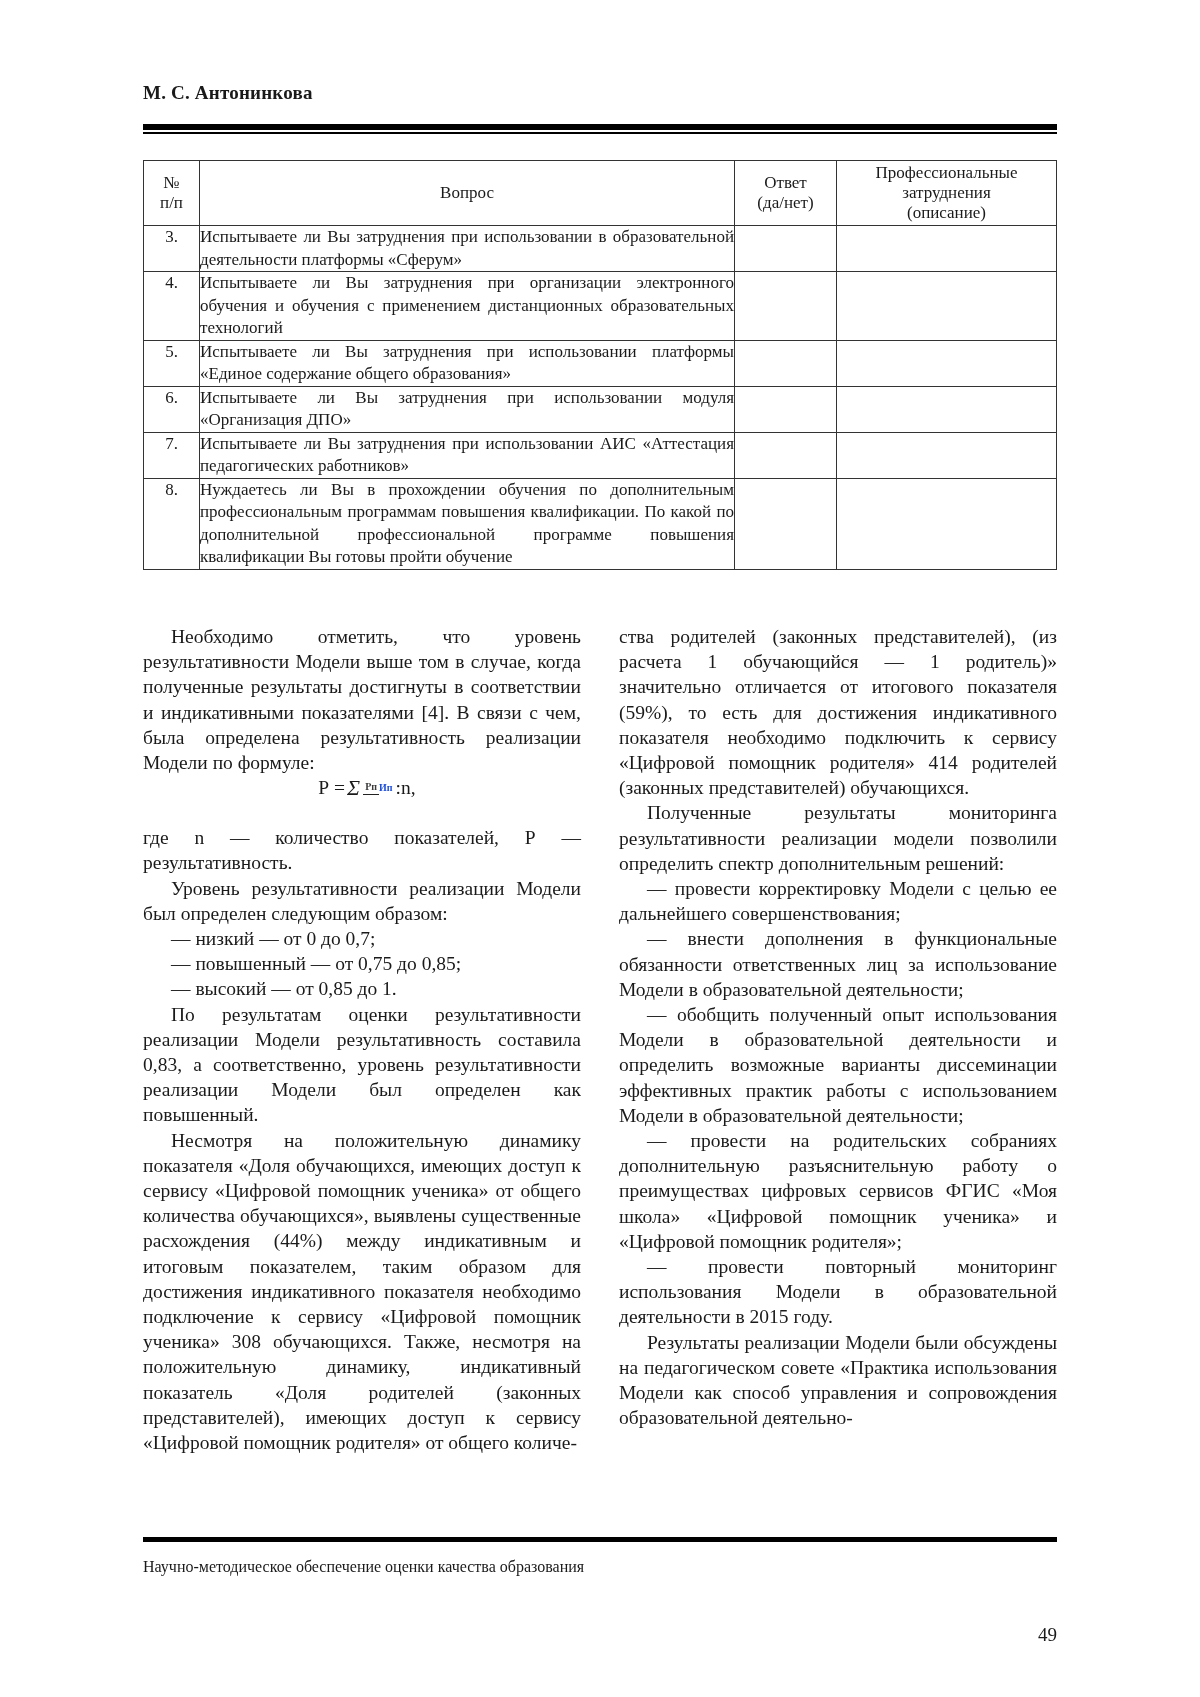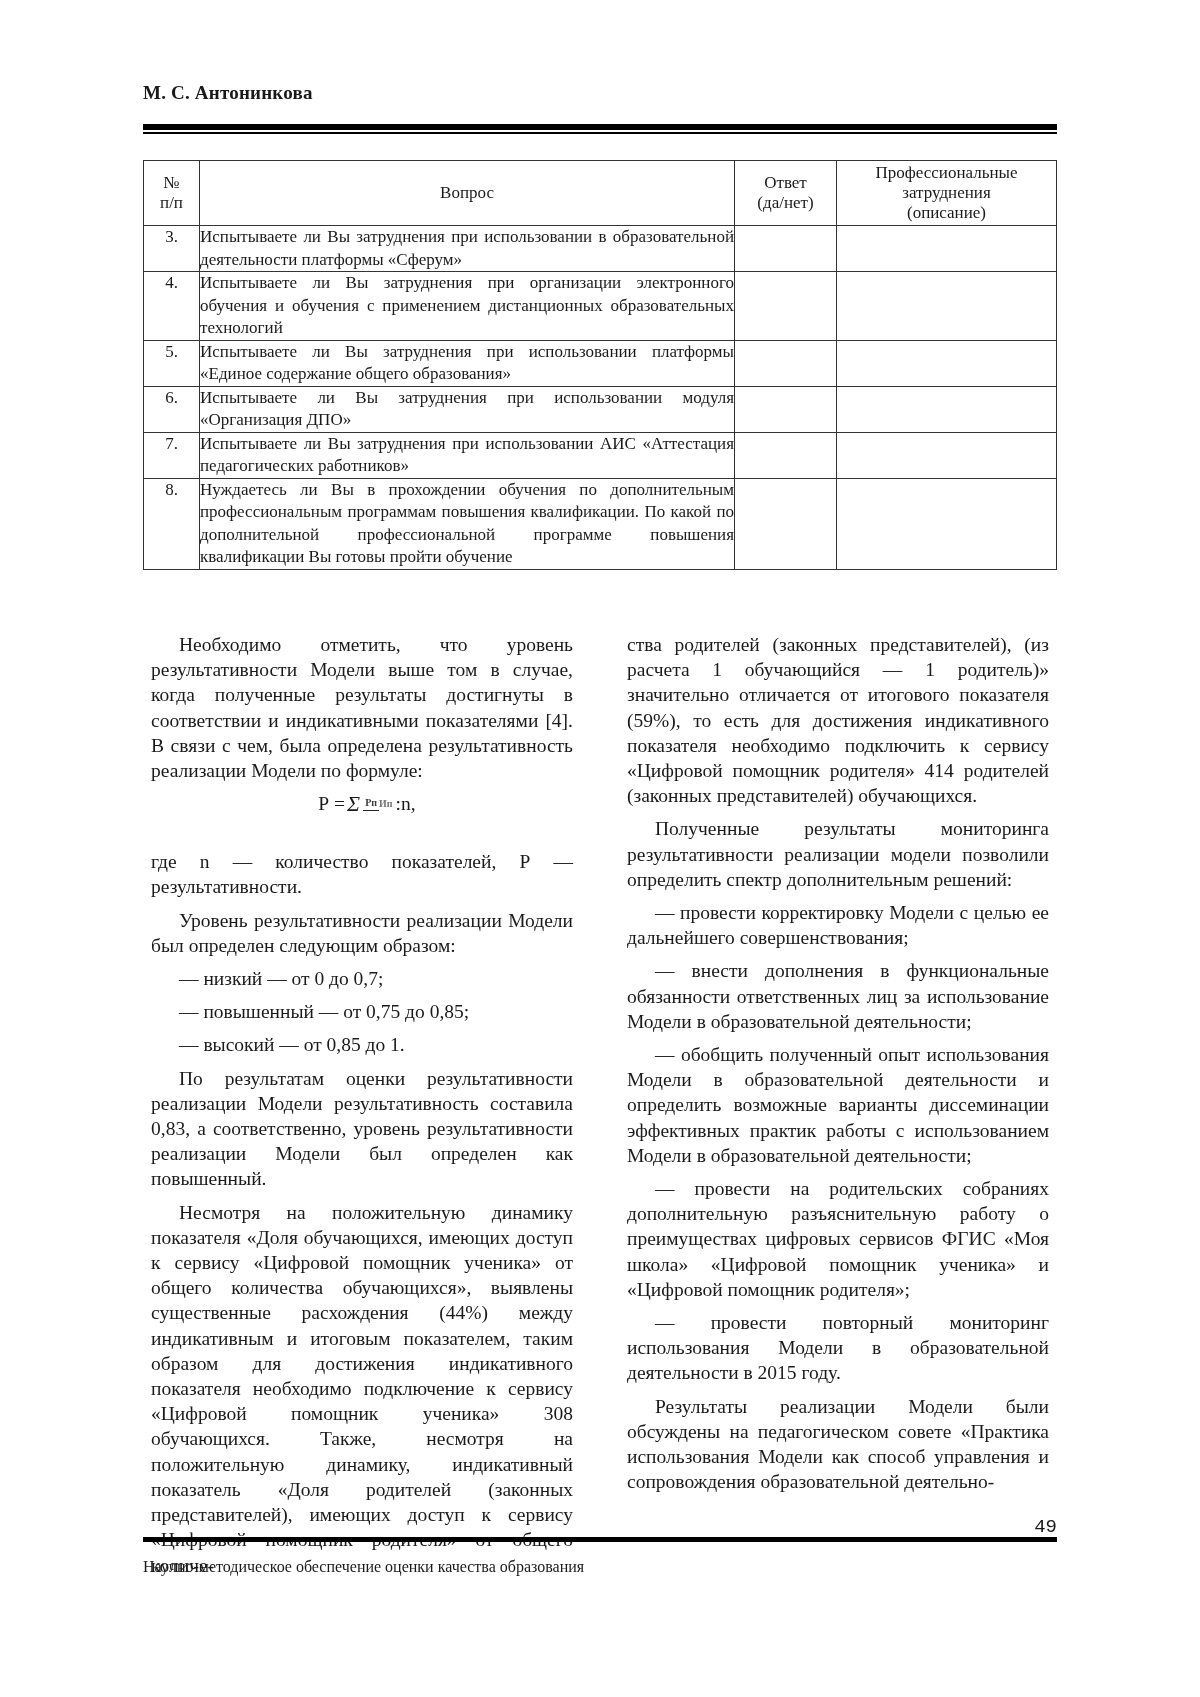--- a/index.html
+++ b/index.html
@@ -19,34 +19,34 @@
   .col-q { width: 535px; }
   .col-ans { width: 102px; }
   .col-desc { width: auto; }
   td.num { text-align: center; }
   td.q { text-align: justify; text-align-last: left; padding: 0 10px 0 11px; }
 
   .col { position: absolute; top: 624px; width: 438px; font-size: 19.5px; line-height: 25.2px;
          text-align: justify; }
   .col-left { left: 143px; }
   .col-right { left: 619px; }
-  .col p { margin: 8px; }
+  .col p { margin: 0; }
   .col p.indent { text-indent: 28px; }
   .col p.noindent { text-indent: 0; }
   .formula { text-align: center; height: 50px; position: relative; }
   .formula .f-inner { display: inline-flex; align-items: center; gap: 2px; margin-left: 10px; }
   .frac { display: inline-flex; flex-direction: row; align-items: center; font-size: 10px; line-height: 14px;
           font-weight: bold; color: #3a3a3a; margin: 0 1px; }
   .frac .num-part { border-bottom: 1.6px solid #222; padding: 0 2px; }
-  .frac .den-part { color: #737373; text-align: center; }
+  .frac .den-part { color: #1d4ed8; text-align: center; }
   .sigma { font-style: italic; font-size: 22px; }
 
   .foot-rule { position: absolute; left: 143px; width: 914px; top: 1537px; height: 5px; background: #000; }
   .footer-title { position: absolute; left: 143px; top: 1558px; font-size: 16px; }
-  .page-number { position: absolute; left: 900px; width: 157px; text-align: right; top: 1516px; font-size: 19px; font-family: Liberation Mono, monospace; }
+  .page-number { position: absolute; left: 900px; width: 157px; text-align: right; top: 1624px; font-size: 19px; }
 </style>
 </head>
 <body>
 
 <div class="running-head">М. С. Антонинкова</div>
 <div class="head-rule"></div>
 <div class="head-rule-thin"></div>
 
 <table class="questionnaire">
   <colgroup>
@@ -119,21 +119,21 @@
     <span class="f-inner">
       <span>Р =</span>
       <span class="sigma">Σ</span>
       <span class="frac">
         <span class="num-part">Рп</span>
         <span class="den-part">Ип</span>
       </span>
       <span>:n,</span>
     </span>
   </div>
-  <p class="noindent">где n — количество показателей, Р — результативности.</p>
+  <p class="noindent">где n — количество показателей, Р — результативность.</p>
   <p class="indent">Уровень результативности реализации Модели был определен следующим образом:</p>
   <p class="indent">— низкий — от 0 до 0,7;</p>
   <p class="indent">— повышенный — от 0,75 до 0,85;</p>
   <p class="indent">— высокий — от 0,85 до 1.</p>
   <p class="indent">По результатам оценки результативности реализации Модели результативность составила 0,83, а соответственно, уровень результативности реализации Модели был определен как повышенный.</p>
   <p class="indent">Несмотря на положительную динамику показателя «Доля обучающихся, имеющих доступ к сервису «Цифровой помощник ученика» от общего количества обучающихся», выявлены существенные расхождения (44%) между индикативным и итоговым показателем, таким образом для достижения индикативного показателя необходимо подключение к сервису «Цифровой помощник ученика» 308 обучающихся. Также, несмотря на положительную динамику, индикативный показатель «Доля родителей (законных представителей), имеющих доступ к сервису «Цифровой помощник родителя» от общего количе-</p>
 </div>
 
 <div class="col col-right">
   <p class="noindent">ства родителей (законных представителей), (из расчета 1 обучающийся — 1 родитель)» значительно отличается от итогового показателя (59%), то есть для достижения индикативного показателя необходимо подключить к сервису «Цифровой помощник родителя» 414 родителей (законных представителей) обучающихся.</p>

